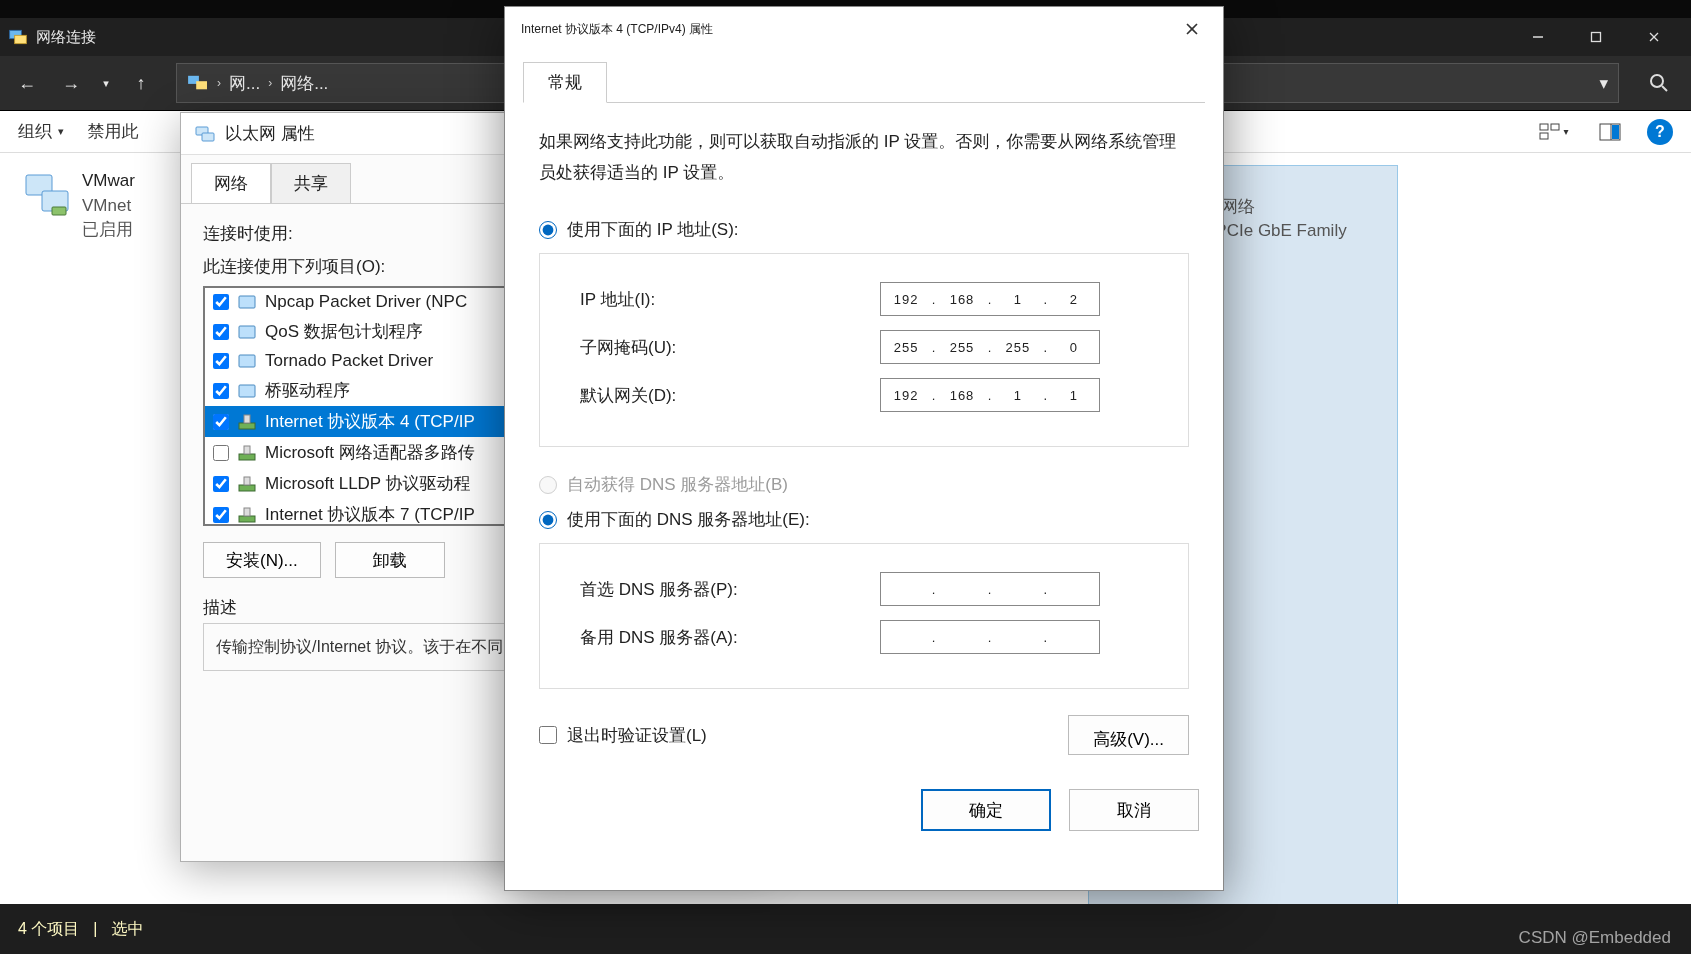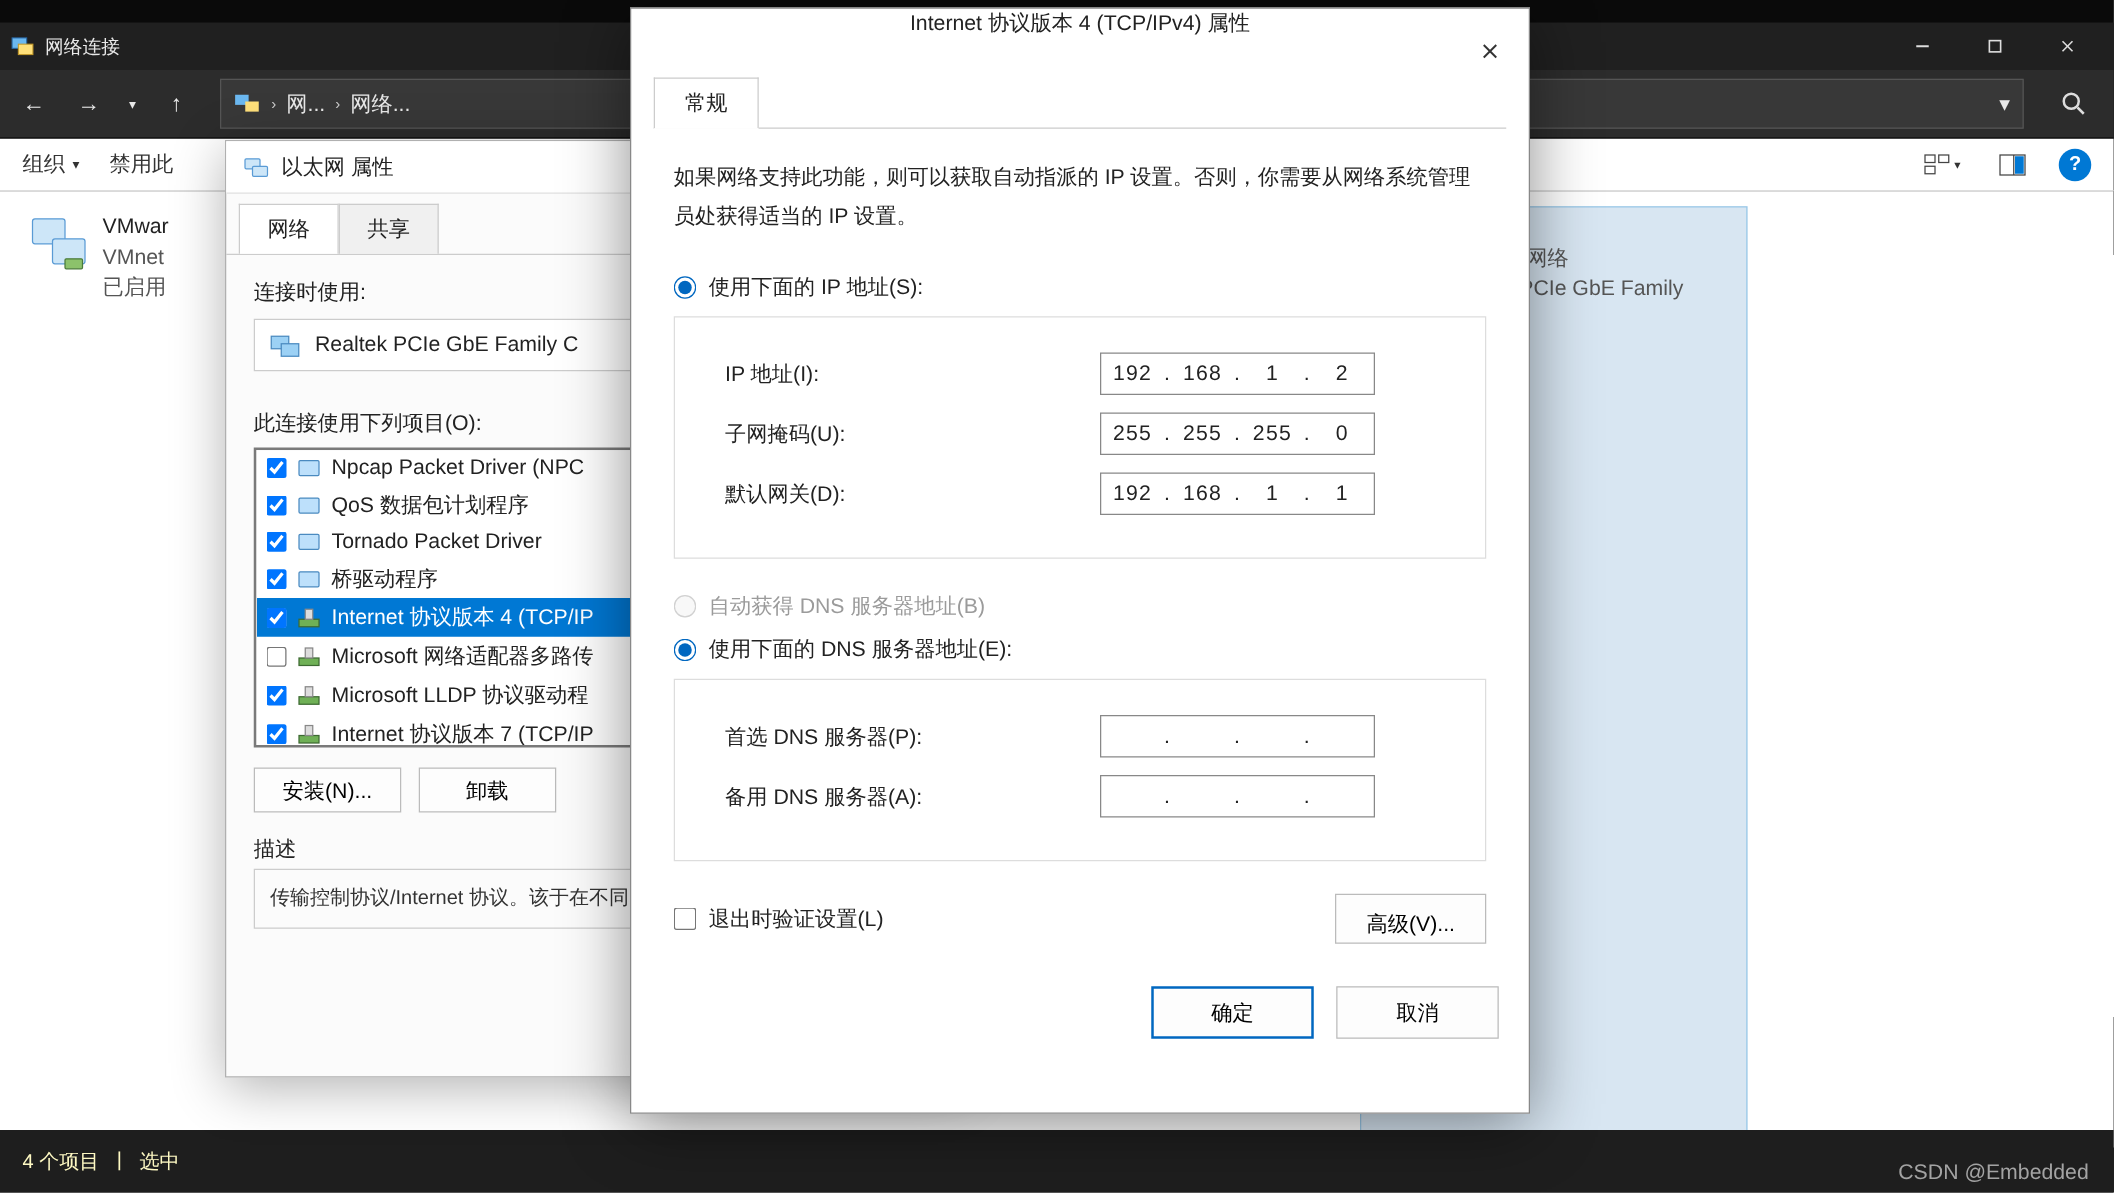--- a/index.html
+++ b/index.html
@@ -58,34 +58,34 @@
 .eth-item-row input[type=checkbox]{ width: 16px; height: 16px; }
 .eth-item-row .pic { width: 20px; height: 18px; display:flex; align-items:center; justify-content:center; }
 .eth-item-row.hl { background: #0078d4; color: #fff; }
 .eth-btn-row { display: flex; gap: 14px; margin-top: 16px; }
 .win-btn { height: 36px; padding: 0 22px; border: 1px solid #bbb; background: #fdfdfd; font-size: 17px; display: flex; align-items: center; justify-content: center; min-width: 110px; }
 .eth-desc-grp { margin-top: 18px; }
 .eth-desc-box { border: 1px solid #ccc; padding: 10px 12px; margin-top: 4px; line-height: 1.6; font-size: 16px; color: #333; }
 
 
 .ipv4-dialog { position: absolute; top: 6px; left: 504px; width: 720px; height: 885px; background: #fff; border: 1px solid #888; box-shadow: 0 10px 50px rgba(0,0,0,0.45); font-size: 17px; color: #222; z-index: 10; }
-.ipv4-title { height: 44px; display: flex; align-items: center; padding: 0 16px; font-size: 17px; flex-direction: column; }
+.ipv4-title { height: 44px; display: flex; align-items: center; padding: 0 16px; font-size: 12px; }
 .ipv4-title .close { margin-left: auto; width: 30px; height: 30px; display: flex; align-items: center; justify-content: center; font-size: 18px; }
 .ipv4-tabs { display: flex; padding: 10px 18px 0; }
 .ipv4-tab { padding: 8px 24px; border: 1px solid #ccc; border-bottom: 1px solid #fff; background: #fff; position: relative; top: 1px; }
 .ipv4-tabs-line { border-bottom: 1px solid #ccc; margin: 0 18px; }
 .ipv4-body { padding: 24px 34px 16px; }
 .ipv4-desc { line-height: 1.8; margin-bottom: 30px; }
 .ipv4-group { border: 1px solid #ddd; padding: 14px 20px 20px; margin-bottom: 26px; border-top: none; }
 .radio-row { display: flex; align-items: center; gap: 10px; margin-bottom: 12px; }
 .radio-row.disabled { color: #9b9b9b; }
 input[type=radio]{ width: 18px; height: 18px; accent-color: #0067c0; }
 .ip-row { display: flex; align-items: center; margin: 14px 0 14px 20px; }
 .ip-row .ilbl { width: 300px; }
-.ip-field { width: 220px; height: 34px; border: 1px solid #888; display: flex; align-items: center; font-family: "Segoe UI", monospace; font-size: 17px; letter-spacing: 1px; }
+.ip-field { width: 220px; height: 34px; border: 1px solid #888; display: flex; align-items: center; font-family: "Segoe UI", monospace; font-size: 13px; letter-spacing: 1px; }
 .ip-oct { width: 52px; text-align: center; }
 .ip-dot { width: 6px; text-align: center; }
 .ipv4-bottom-row { display: flex; align-items: center; margin-top: 6px; }
 .chk-row { display: flex; align-items: center; gap: 10px; }
 input[type=checkbox].sq { width: 18px; height: 18px; }
 .adv-btn { margin-left: auto; height: 40px; padding: 12px 24px; border: 1px solid #bbb; background: #fdfdfd; font-size: 17px; }
 .ipv4-footer { display: flex; justify-content: flex-end; gap: 18px; padding: 18px 24px 0; }
 .ipv4-footer .win-btn { min-width: 130px; height: 42px; }
 .ipv4-footer .primary { border: 2px solid #0067c0; }
 
@@ -218,27 +218,20 @@
         <rect x="7" y="9" width="12" height="8" rx="1" fill="#cde6f8" stroke="#5a9bd5"></rect>
       </svg>
     <span>以太网 属性</span>
   </div>
   <div class="eth-tabs">
     <div class="eth-tab active">网络</div>
     <div class="eth-tab">共享</div>
   </div>
   <div class="eth-body">
     <div class="lbl">连接时使用:</div>
-    <div class="eth-adapter-box">
-      <svg class="aic" viewBox="0 0 24 20">
-          <rect x="1" y="3" width="14" height="10" fill="#9cd1f5" stroke="#4a8ac0"></rect>
-          <rect x="9" y="9" width="14" height="10" fill="#9cd1f5" stroke="#4a8ac0"></rect>
-        </svg>
-      <span>Realtek PCIe GbE Family C</span>
-    </div>
     <div class="eth-items-lbl">此连接使用下列项目(O):</div>
     <div class="eth-items-box" id="eth-items-box">
         <div class="eth-item-row">
           <input type="checkbox" checked="" style="">
           <span class="pic">
             <svg width="18" height="16" viewBox="0 0 18 16">
               <rect x="1" y="2" width="16" height="12" rx="1" fill="#bde0fb" stroke="#4a8ac0"></rect>
             </svg>
           </span>
           <span>Npcap Packet Driver (NPC</span>

